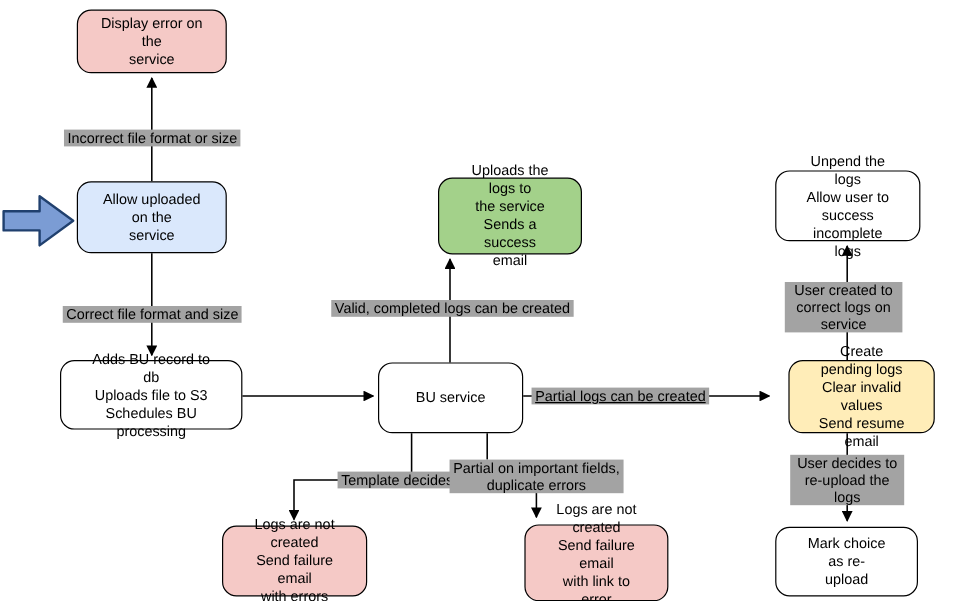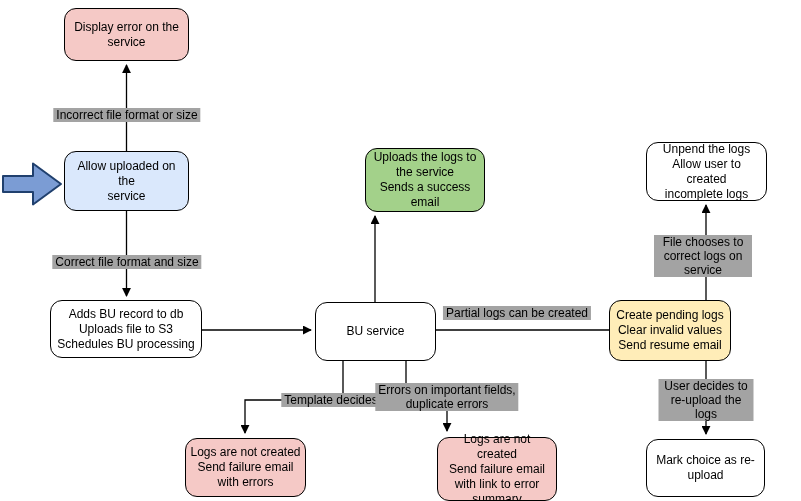--- a/index.html
+++ b/index.html
@@ -16,21 +16,21 @@
   #edges{position:absolute;left:0;top:0;width:801px;height:501px;}
   .node{
     position:absolute;
     box-sizing:border-box;
     border:1.4px solid #000;
     border-radius:12px;
     display:flex;align-items:center;justify-content:center;
     text-align:center;
     line-height:15px;
     white-space:pre-line;
-    padding:2px 4px;
+    padding:2px 19px;
     z-index:2;
   }
   .fill-white{background:#ffffff;}
   .fill-pink{background:#f5c9c6;}
   .fill-blue{background:#dae8fc;}
   .fill-green{background:#a3d18a;margin-left:48px;}
   .fill-yellow{background:#ffedb8;}
   .edge-label{
     position:absolute;
     transform:translate(-50%,-50%);
@@ -41,29 +41,29 @@
     white-space:pre-line;
     z-index:3;
   }
   
   .n-display-error   {left:64px;  top:8px;   width:125px; height:53px;}
   .n-file-uploaded   {left:64px;  top:151px; width:125px; height:60px;}
   .n-adds-bu         {left:50px;  top:300px; width:152px; height:58px;}
   .n-bu-service      {left:315px; top:302px; width:121px; height:59px;}
   .n-uploads-logs    {left:317px; top:148px; width:120px; height:64px;}
   .n-unpend          {left:646px; top:142px; width:121px; height:59px;}
-  .n-create-pending  {left:609px; top:300px; width:122px; height:61px;}
+  .n-create-pending  {left:657px; top:300px; width:122px; height:61px;}
   .n-logs-errors     {left:185px; top:438px; width:121px; height:59px;}
   .n-logs-summary    {left:437px; top:437px; width:120px; height:64px;}
   .n-mark-reupload   {left:646px; top:439px; width:119px; height:58px;}
   
   .l-incorrect   {left:127px; top:115px;}
   .l-correct     {left:127px; top:262px;text-align:right;}
   .l-valid       {left:377px; top:257px;}
-  .l-partial     {left:517px; top:313px;}
+  .l-partial     {left:517px; top:330px;text-decoration:underline;}
   .l-user-chooses{left:703px; top:256px;}
   .l-user-decides{left:706px; top:400px;}
   .l-template    {left:331px; top:400px;}
   .l-important   {left:447px; top:397px;}
 </style>
 </head>
 <body>
 
 <div id="canvas">
 
@@ -94,37 +94,38 @@
 service</div>
   <div class="node fill-white n-adds-bu">Adds BU record to db
 Uploads file to S3
 Schedules BU processing</div>
   <div class="node fill-white n-bu-service">BU service</div>
   <div class="node fill-green n-uploads-logs">Uploads the logs to
 the service
 Sends a success
 email</div>
   <div class="node fill-white n-unpend">Unpend the logs
-Allow user to created
+Allow user to success
 incomplete logs</div>
   <div class="node fill-yellow n-create-pending">Create pending logs
 Clear invalid values
 Send resume email</div>
   <div class="node fill-pink n-logs-errors">Logs are not created
 Send failure email
 with errors</div>
   <div class="node fill-pink n-logs-summary">Logs are not created
 Send failure email
 with link to error
 summary</div>
   <div class="node fill-white n-mark-reupload">Mark choice as re-
 upload</div>
 
   <div class="edge-label l-incorrect">Incorrect file format or size</div>
   <div class="edge-label l-correct">Correct file format and size</div>
+  <div class="edge-label l-valid">Valid, completed logs can be created</div>
   <div class="edge-label l-partial">Partial logs can be created</div>
-  <div class="edge-label l-user-chooses">File chooses to correct logs on service</div>
+  <div class="edge-label l-user-chooses">User created to correct logs on service</div>
   <div class="edge-label l-user-decides">User decides to re-upload the logs</div>
   <div class="edge-label l-template">Template decides</div>
-  <div class="edge-label l-important">Errors on important fields,
+  <div class="edge-label l-important">Partial on important fields,
 duplicate errors</div>
 
 </div>
 
 </body></html>

